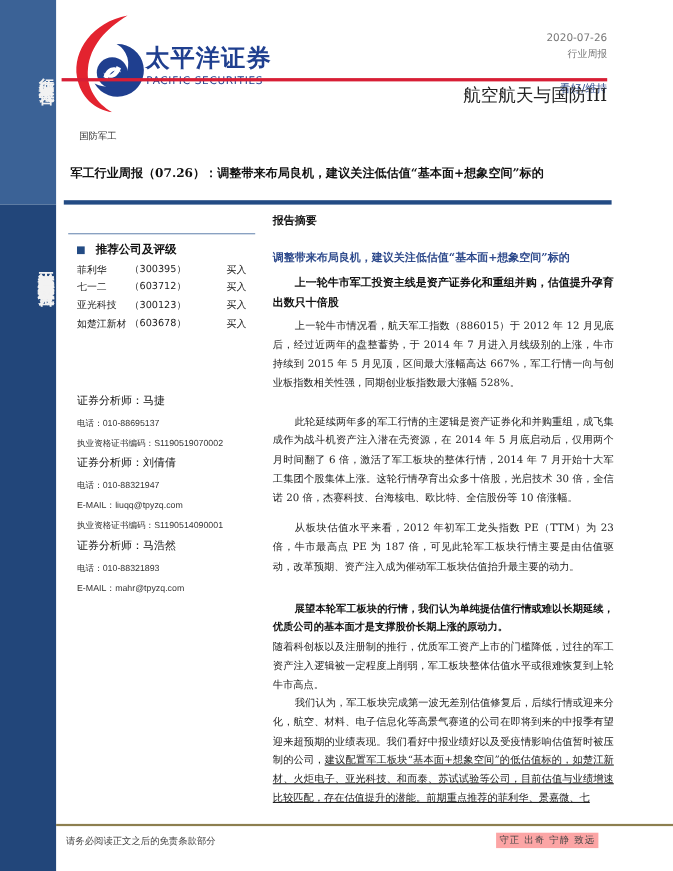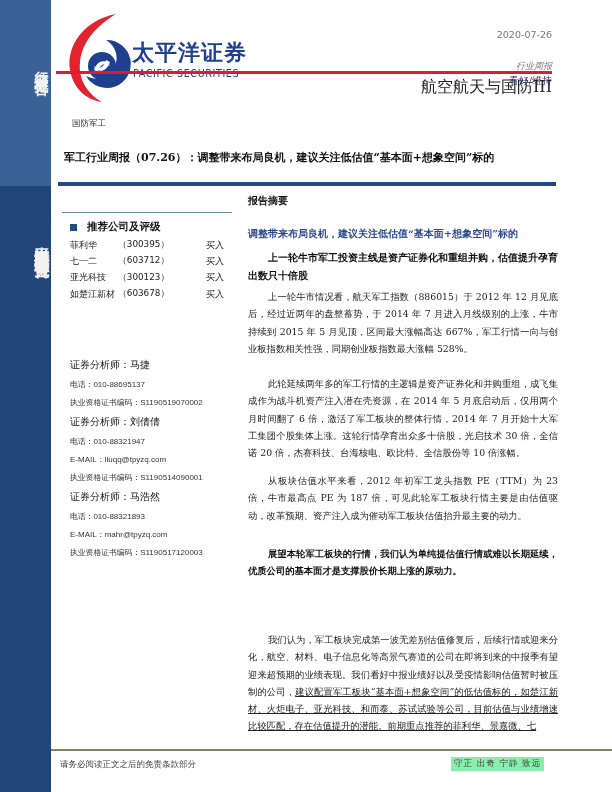--- a/index.html
+++ b/index.html
@@ -13,21 +13,21 @@
   .side-text.bottom { top:235px; font-size:15px; letter-spacing:1px; }
 
   .logo { position:absolute; left:64px; top:10px; width:200px; height:92px; }
   .logo-text-cn { position:absolute; left:132px; top:38px; font-family:"DejaVu Sans", sans-serif;
                   font-weight:bold; font-size:22px; color:#1f3f8f; letter-spacing:1px; }
   .logo-text-en { position:absolute; left:133px; top:68px; font-family:"DejaVu Sans", sans-serif;
                   font-size:9.6px; color:#1f3f8f; letter-spacing:0.6px; }
 
   .meta { position:absolute; right:60px; text-align:right; font-size:9px; color:#777; }
   .meta.date { top:29px; font-family:"DejaVu Sans", sans-serif; font-size:9.5px; }
-  .meta.type { top:60px;font-style:italic; }
+  .meta.type { top:43px; }
   .meta.rating { top:58px; color:#2e4a8c; font-size:10px;margin-top:16px; }
   .red-rule { position:absolute; left:56px; right:60px; top:71px; height:3px; background:#d81e35; }
   .meta.sector { top:77px; color:#222; font-size:16px; }
 
   .category { position:absolute; left:72px; top:118px; font-size:8.5px; color:#333; }
   .report-title { position:absolute; left:64px; top:150px; font-size:11px; font-weight:bold; color:#111; white-space:nowrap; }
   .blue-rule { position:absolute; left:58px; right:56px; top:182px; height:4px; background:#234b84; }
   .thin-rule { position:absolute; left:62px; top:212px; width:170px; height:1px; background:#6e8cb3; }
   .rec-head { position:absolute; left:70px; top:220px; font-size:10.5px; font-weight:bold; color:#111; }
   .rec-head .sq { display:inline-block; width:7px; height:7px; background:#234b84; margin-right:10px; vertical-align:middle; }
@@ -49,21 +49,21 @@
   .body .u { text-decoration:underline; }
   .b1 { top:249px; font-size:10px; line-height:18px; }
   .b2 { top:288px; }
   .b3 { top:375px; }
   .b4 { top:472px; }
   .b5 { top:545px; }
   .b6 { top:631px; }
 
   .footer-rule { position:absolute; left:51px; right:0; top:749px; height:2px; background:#8d7f4f; }
   .footer-left { position:absolute; left:60px; top:759px; font-size:8.5px; color:#444; }
-  .footer-right { position:absolute; left:451px; top:757px; font-size:8.5px; color:#444; background:#86efac; padding:1px 3px; letter-spacing:1px; }
+  .footer-right { position:absolute; left:451px; top:757px; font-size:8.5px; color:#444; background:#fca5a5; padding:1px 3px; letter-spacing:1px; }
 </style>
 </head>
 <body>
 
 <div class="sidebar-top"></div>
 <div class="sidebar-bottom"></div>
 <div class="side-text top">行业研究报告</div>
 <div class="side-text bottom">太平洋证券股份有限公司证券研究报告</div>
 
 <div class="logo">
@@ -127,41 +127,41 @@
   <div class="analyst">
     <div class="a-name">证券分析师：刘倩倩</div>
     <div class="a-line"><span>电话：</span><span class="v">010-88321947</span></div>
     <div class="a-line"><span class="v">E-MAIL：</span><span class="v">liuqq@tpyzq.com</span></div>
     <div class="a-line"><span>执业资格证书编码：</span><span class="v">S1190514090001</span></div>
   </div>
   <div class="analyst">
     <div class="a-name">证券分析师：马浩然</div>
     <div class="a-line"><span>电话：</span><span class="v">010-88321893</span></div>
     <div class="a-line"><span class="v">E-MAIL：</span><span class="v">mahr@tpyzq.com</span></div>
-    <div class="a-line"><span>执业资格证书编码：</span><span class="v">S1190517120003</span></div>
   </div>
 </div>
 
 <div class="summary-head">报告摘要</div>
 <div class="summary-sub">调整带来布局良机，建议关注低估值“基本面+想象空间”标的</div>
 
 <div class="body b1">
   <p class="bold">上一轮牛市军工投资主线是资产证券化和重组并购，估值提升孕育出数只十倍股</p>
 </div>
 <div class="body b2">
   <p>上一轮牛市情况看，航天军工指数（886015）于 2012 年 12 月见底后，经过近两年的盘整蓄势，于 2014 年 7 月进入月线级别的上涨，牛市持续到 2015 年 5 月见顶，区间最大涨幅高达 667%，军工行情一向与创业板指数相关性强，同期创业板指数最大涨幅 528%。</p>
 </div>
 <div class="body b3">
   <p>此轮延续两年多的军工行情的主逻辑是资产证券化和并购重组，成飞集成作为战斗机资产注入潜在壳资源，在 2014 年 5 月底启动后，仅用两个月时间翻了 6 倍，激活了军工板块的整体行情，2014 年 7 月开始十大军工集团个股集体上涨。这轮行情孕育出众多十倍股，光启技术 30 倍，全信诺 20 倍，杰赛科技、台海核电、欧比特、全信股份等 10 倍涨幅。</p>
 </div>
 <div class="body b4">
   <p>从板块估值水平来看，2012 年初军工龙头指数 PE（TTM）为 23 倍，牛市最高点 PE 为 187 倍，可见此轮军工板块行情主要是由估值驱动，改革预期、资产注入成为催动军工板块估值抬升最主要的动力。</p>
 </div>
 <div class="body b5">
   <p class="bold">展望本轮军工板块的行情，我们认为单纯提估值行情或难以长期延续，优质公司的基本面才是支撑股价长期上涨的原动力。</p>
+  <p style="text-indent:0">随着科创板以及注册制的推行，优质军工资产上市的门槛降低，过往的军工资产注入逻辑被一定程度上削弱，军工板块整体估值水平或很难恢复到上轮牛市高点。</p>
 </div>
 <div class="body b6">
   <p><span>我们认为，军工板块完成第一波无差别估值修复后，后续行情或迎来分化，航空、材料、电子信息化等高景气赛道的公司在即将到来的中报季有望迎来超预期的业绩表现。我们看好中报业绩好以及受疫情影响估值暂时被压制的公司，</span><span class="u">建议配置军工板块“基本面+想象空间”的低估值标的，如楚江新材、火炬电子、亚光科技、和而泰、苏试试验等公司，目前估值与业绩增速比较匹配，存在估值提升的潜能。前期重点推荐的菲利华、景嘉微、七</span></p>
 </div>
 
 <div class="footer-rule"></div>
 <div class="footer-left">请务必阅读正文之后的免责条款部分</div>
 <div class="footer-right">守正 出奇 宁静 致远</div>
 
 </body></html>

